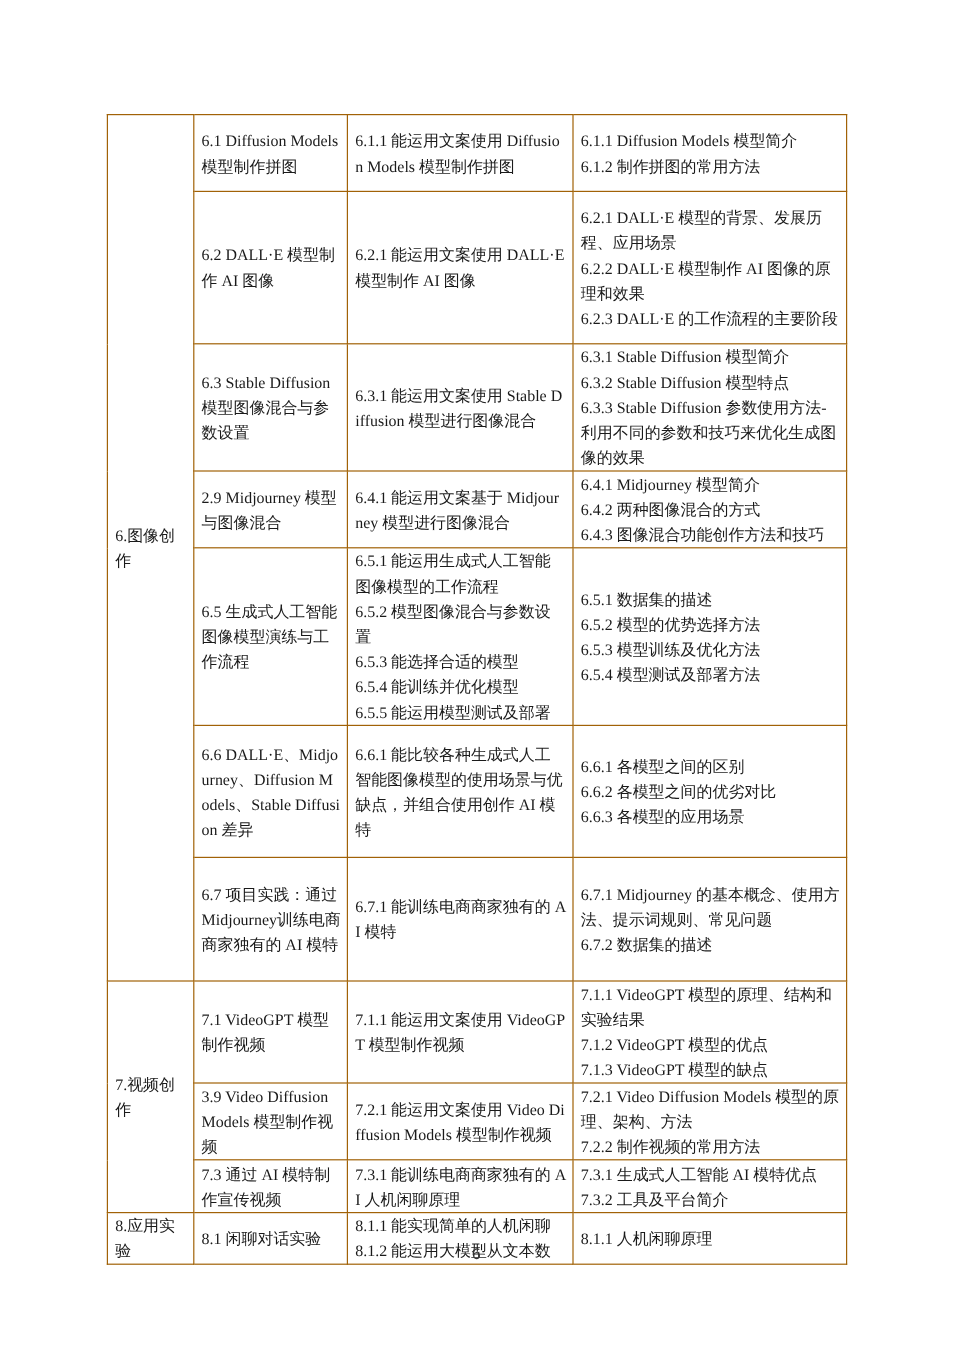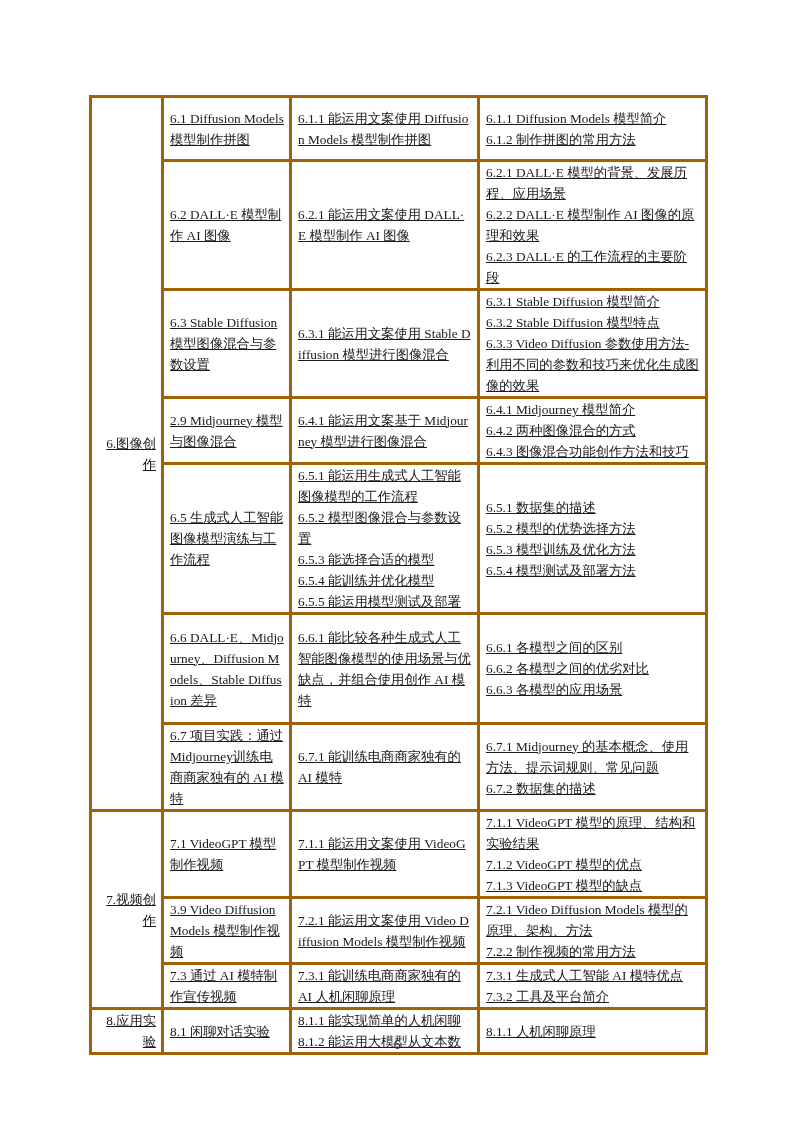--- a/index.html
+++ b/index.html
@@ -1,22 +1,22 @@
 <!DOCTYPE html>
 <html><head>
 <meta charset="utf-8">
 <style>
   html, body { margin:0; padding:0; background:#ffffff; }
   body { width:794px; height:1123px; position:relative; overflow:hidden;
          font-family:"Liberation Serif","DejaVu Serif",serif; color:#1a1a1a; }
   table.curriculum { position:absolute; left:89px; top:95px; width:616px;
          border-collapse:collapse; table-layout:fixed; font-size:13.3px; line-height:21px; }
-  table.curriculum td { border:3px solid #a16207; vertical-align:middle; padding:0 5px 0 6px;
-         word-break:break-all;text-decoration:underline; }
-  td.chapter { vertical-align:middle; padding-left:6px;text-align:right; }
+  table.curriculum td { border:1px solid #a16207; vertical-align:middle; padding:0 5px 0 6px;
+         word-break:break-all; }
+  td.chapter { vertical-align:middle; padding-left:6px; }
   .line { display:block; }
   .page-number { position:absolute; top:1038px; left:0; width:794px; text-align:center;
          font-size:12px; color:#333; font-family:"DejaVu Sans","Liberation Sans",sans-serif; }
 </style>
 </head>
 <body>
 
 <table class="curriculum">
   <colgroup>
     <col style="width:72px">
@@ -49,21 +49,21 @@
       </td>
     </tr>
     <tr style="height:105px">
       <td>6.3 Stable Diffusion 模型图像混合与参数设置</td>
       <td>
           <span class="line">6.3.1 能运用文案使用 Stable Diffusion 模型进行图像混合</span>
         </td>
       <td>
         <span class="line">6.3.1 Stable Diffusion 模型简介</span>
         <span class="line">6.3.2 Stable Diffusion 模型特点</span>
-        <span class="line">6.3.3 Video Diffusion 参数使用方法-利用不同的参数和技巧来优化生成图像的效果</span>
+        <span class="line">6.3.3 Stable Diffusion 参数使用方法-利用不同的参数和技巧来优化生成图像的效果</span>
       </td>
     </tr>
     <tr style="height:64px">
       <td>2.9 Midjourney 模型与图像混合</td>
       <td>
           <span class="line">6.4.1 能运用文案基于 Midjourney 模型进行图像混合</span>
         </td>
       <td>
         <span class="line">6.4.1 Midjourney 模型简介</span>
         <span class="line">6.4.2 两种图像混合的方式</span>
@@ -90,21 +90,21 @@
       <td>6.6 DALL·E、Midjourney、Diffusion Models、Stable Diffusion 差异</td>
       <td>
           <span class="line">6.6.1 能比较各种生成式人工智能图像模型的使用场景与优缺点，并组合使用创作 AI 模特</span>
         </td>
       <td>
         <span class="line">6.6.1 各模型之间的区别</span>
         <span class="line">6.6.2 各模型之间的优劣对比</span>
         <span class="line">6.6.3 各模型的应用场景</span>
       </td>
     </tr>
-    <tr style="height:85px">
+    <tr style="height:103px">
       <td>6.7 项目实践：通过Midjourney训练电商商家独有的 AI 模特</td>
       <td>
           <span class="line">6.7.1 能训练电商商家独有的 AI 模特</span>
         </td>
       <td>
         <span class="line">6.7.1 Midjourney 的基本概念、使用方法、提示词规则、常见问题</span>
         <span class="line">6.7.2 数据集的描述</span>
       </td>
     </tr>
 

